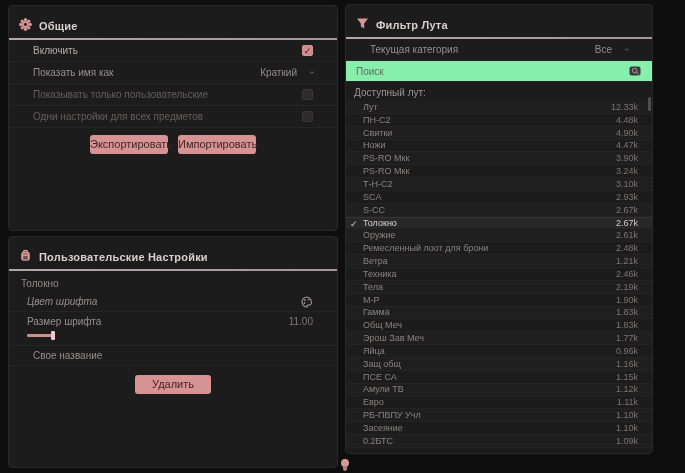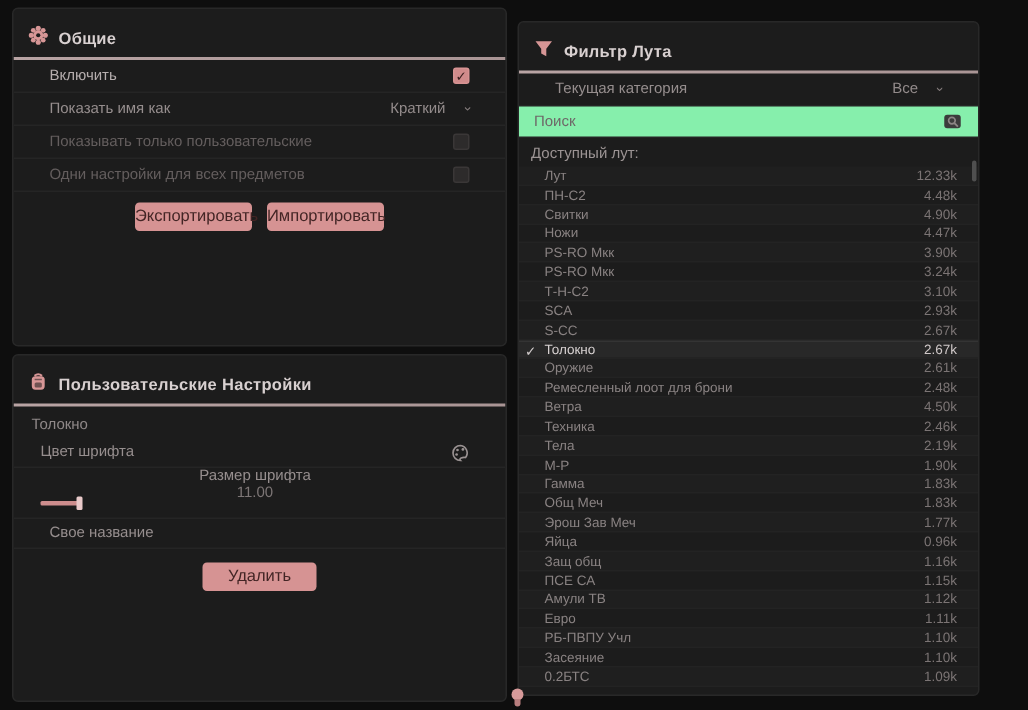--- a/index.html
+++ b/index.html
@@ -9,21 +9,21 @@
     font-family:"Liberation Sans", sans-serif;
     -webkit-font-smoothing:antialiased;
   }
   .panel {
     position:absolute; background:#1c1c1c;
     border:1px solid #282828; border-radius:4px;
     box-sizing:border-box; overflow:hidden;
   }
   .panel-general { left:8px;  top:5px;   width:330px; height:226px; }
   .panel-custom  { left:8px;  top:236px; width:330px; height:232px; }
-  .panel-filter  { left:345px; top:14px;  width:308px; height:450px; }
+  .panel-filter  { left:345px; top:4px;  width:308px; height:450px; }
 
   .phead { display:flex; align-items:center; gap:7px; padding:12px 10px 4px 10px; height:16px;border-radius:12px; }
   .phead .ptitle { color:#d8d0d0; font-size:11px; font-weight:bold; letter-spacing:.2px; }
   .hdr-line { height:2px; background:linear-gradient(to right,#cab3b3,#b9a2a2); opacity:.9; }
 
   .srow {
     display:flex; justify-content:space-between; align-items:center;
     height:21px; padding:0 24px; border-bottom:1px solid #252525;
     font-size:10px;
   }
@@ -152,33 +152,33 @@
         <rect x="4.1" y="7" width="4.8" height="3.4" rx="1" fill="#1c1c1c" opacity="0.55"></rect>
         <line x1="4.1" y1="5" x2="8.9" y2="5" stroke="#1c1c1c" stroke-width="1" opacity="0.55"></line>
       </svg>
     </span>
     <span class="ptitle">Пользовательские Настройки</span>
   </div>
   <div class="hdr-line"></div>
 
   <div class="item-name">Толокно</div>
 
-  <div class="srow sub" style="height:19px;">
+  <div class="srow sub" style="height:19px;font-style:italic;">
     <span class="lbl-mid">Цвет шрифта</span>
     <span class="icon row-icon">
       <svg width="12" height="12" viewBox="0 0 12 12">
         <path d="M6 1 A5 5 0 1 0 6 11 C4.6 9.6 7.4 8.6 9.4 9 A5 5 0 0 0 6 1 Z" fill="none" stroke="#9a9292" stroke-width="1.1"></path>
         <circle cx="4" cy="4" r="0.9" fill="#9a9292"></circle>
         <circle cx="7.6" cy="3.6" r="0.9" fill="#9a9292"></circle>
         <circle cx="3.4" cy="7" r="0.9" fill="#9a9292"></circle>
       </svg>
     </span>
   </div>
 
-  <div class="srow sub" style="height:18px; border-bottom:none;flex-direction:column;">
+  <div class="srow sub" style="height:18px; border-bottom:none;">
     <span class="lbl-mid">Размер шрифта</span>
     <span class="valtxt">11.00</span>
   </div>
   <div class="slider">
     <div class="fill"></div>
     <div class="thumb"></div>
   </div>
   <div class="slider-sep"></div>
 
   <div class="srow name-row">
@@ -290,21 +290,21 @@
 
       <div class="lrow">
 
         <span class="lname">Ремесленный лоот для брони</span>
         <span class="lcount">2.48k</span>
       </div>
 
       <div class="lrow">
 
         <span class="lname">Ветра</span>
-        <span class="lcount">4.50k</span>
+        <span class="lcount">1.21k</span>
       </div>
 
       <div class="lrow">
 
         <span class="lname">Техника</span>
         <span class="lcount">2.46k</span>
       </div>
 
       <div class="lrow">
 

